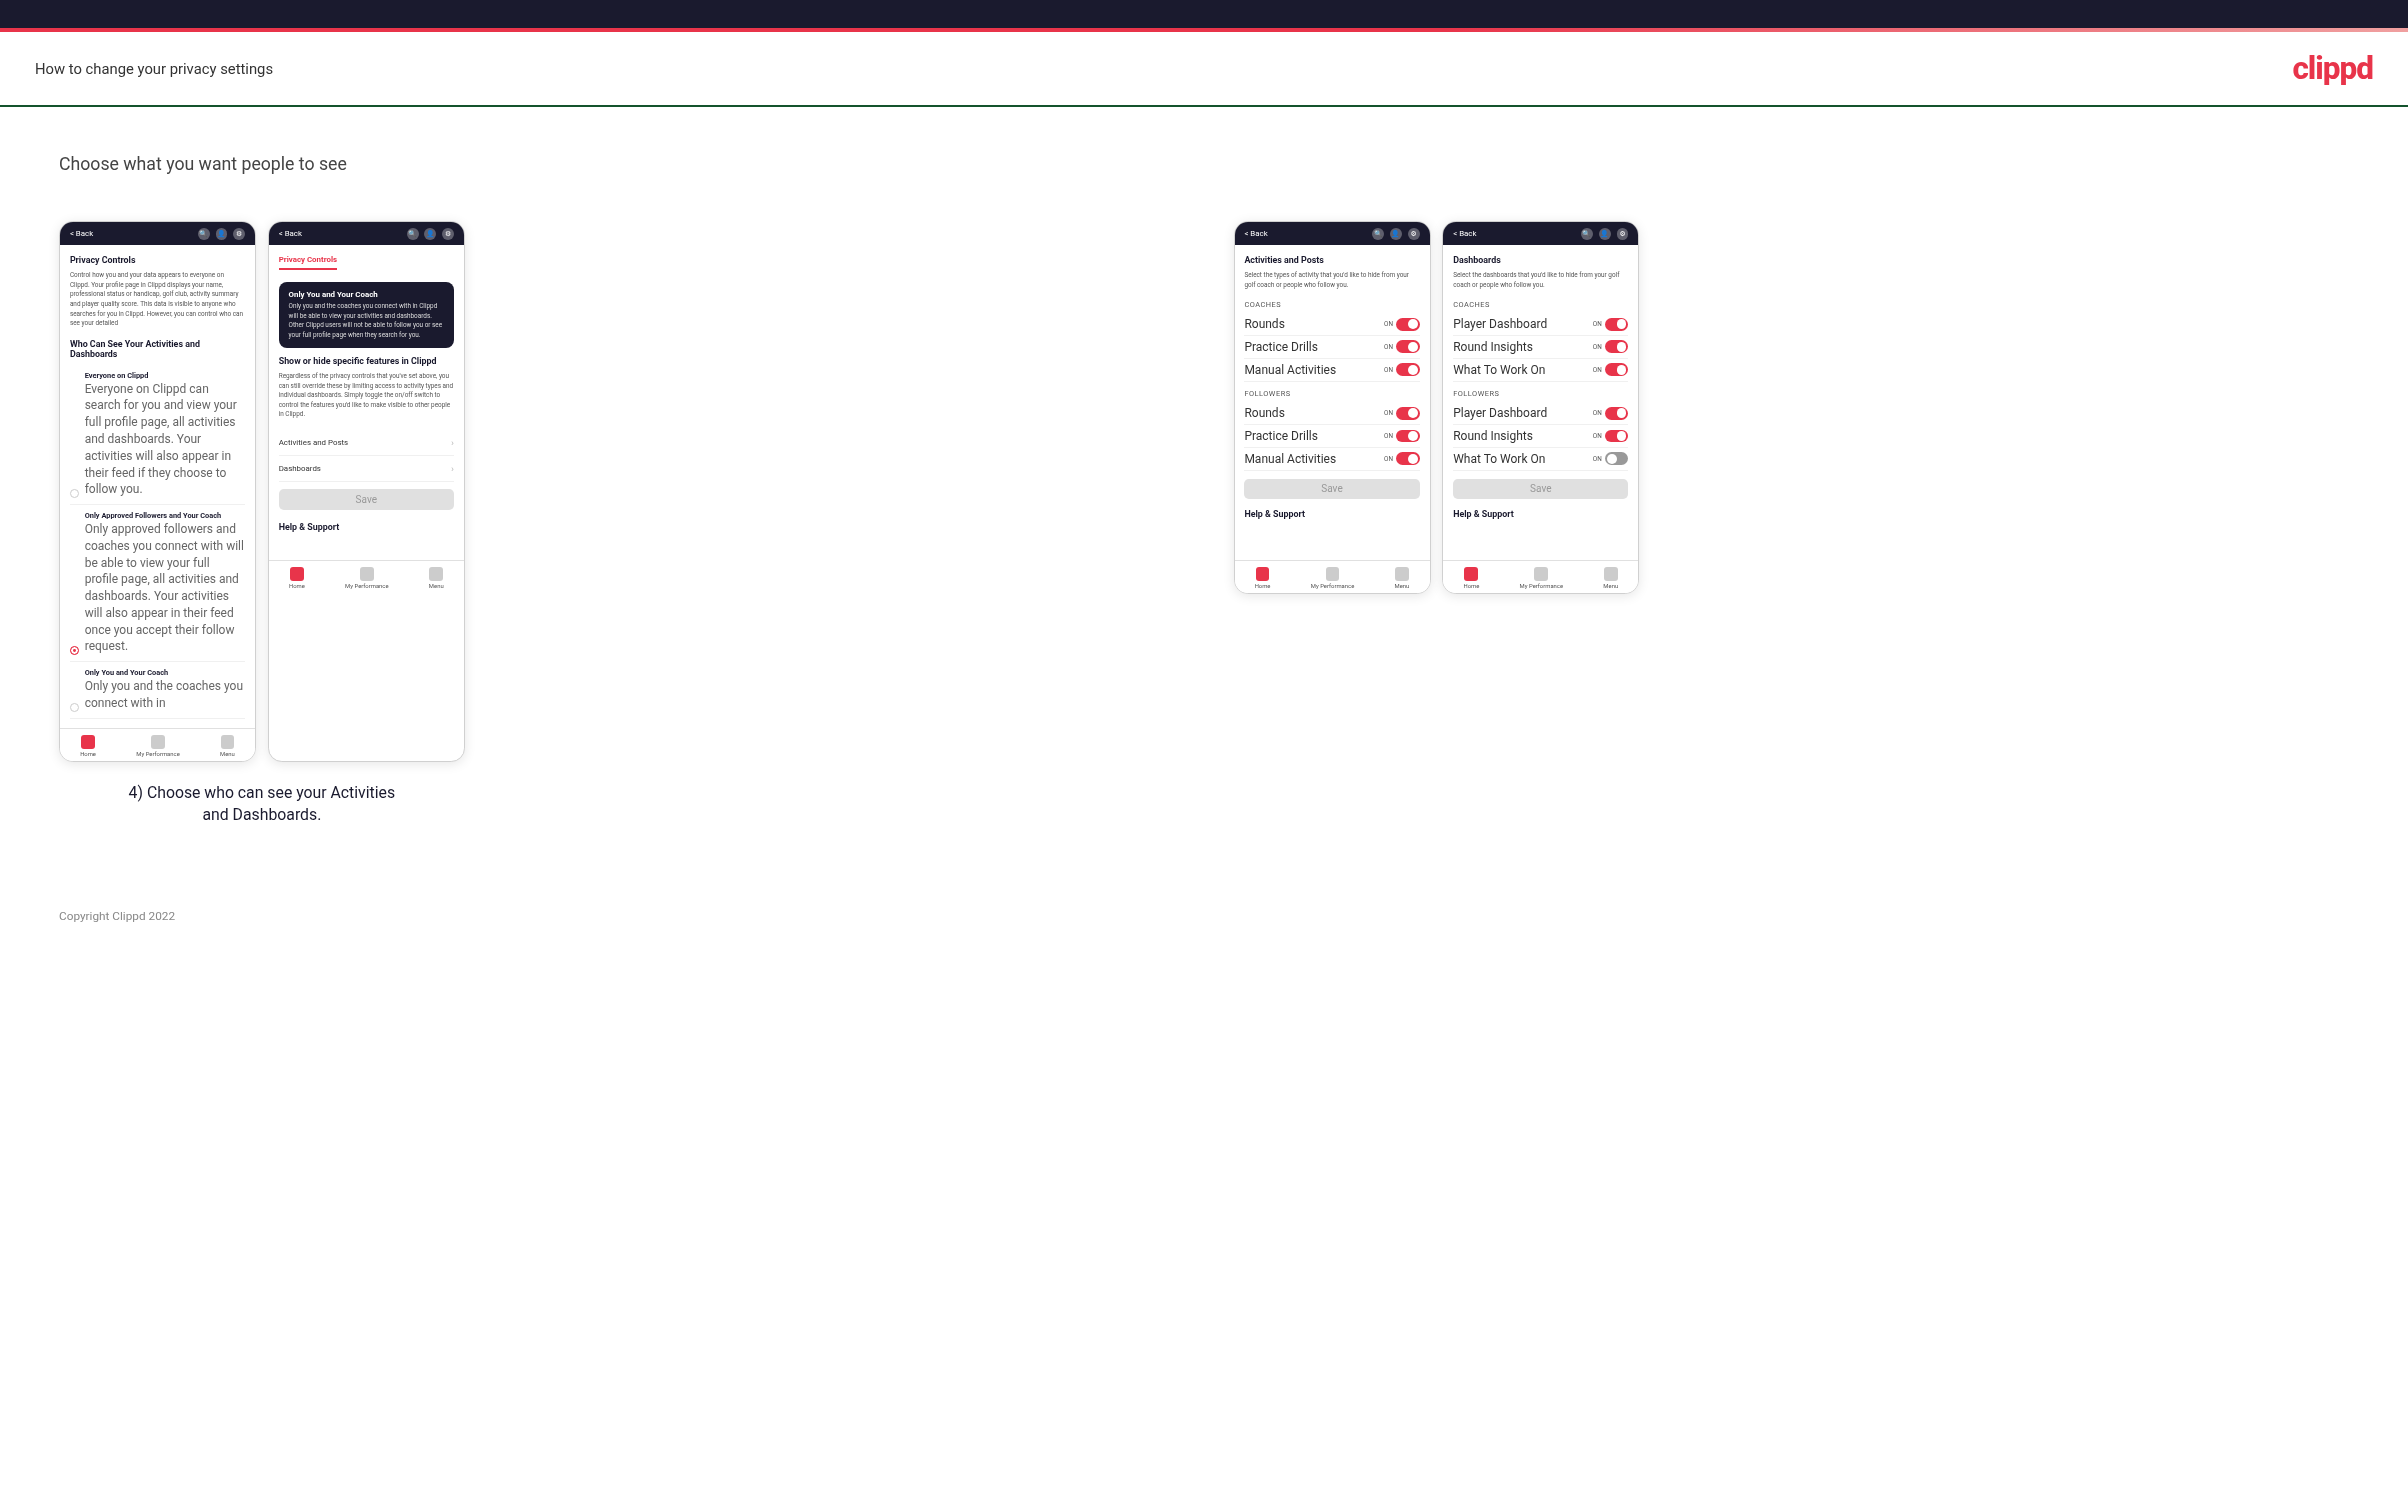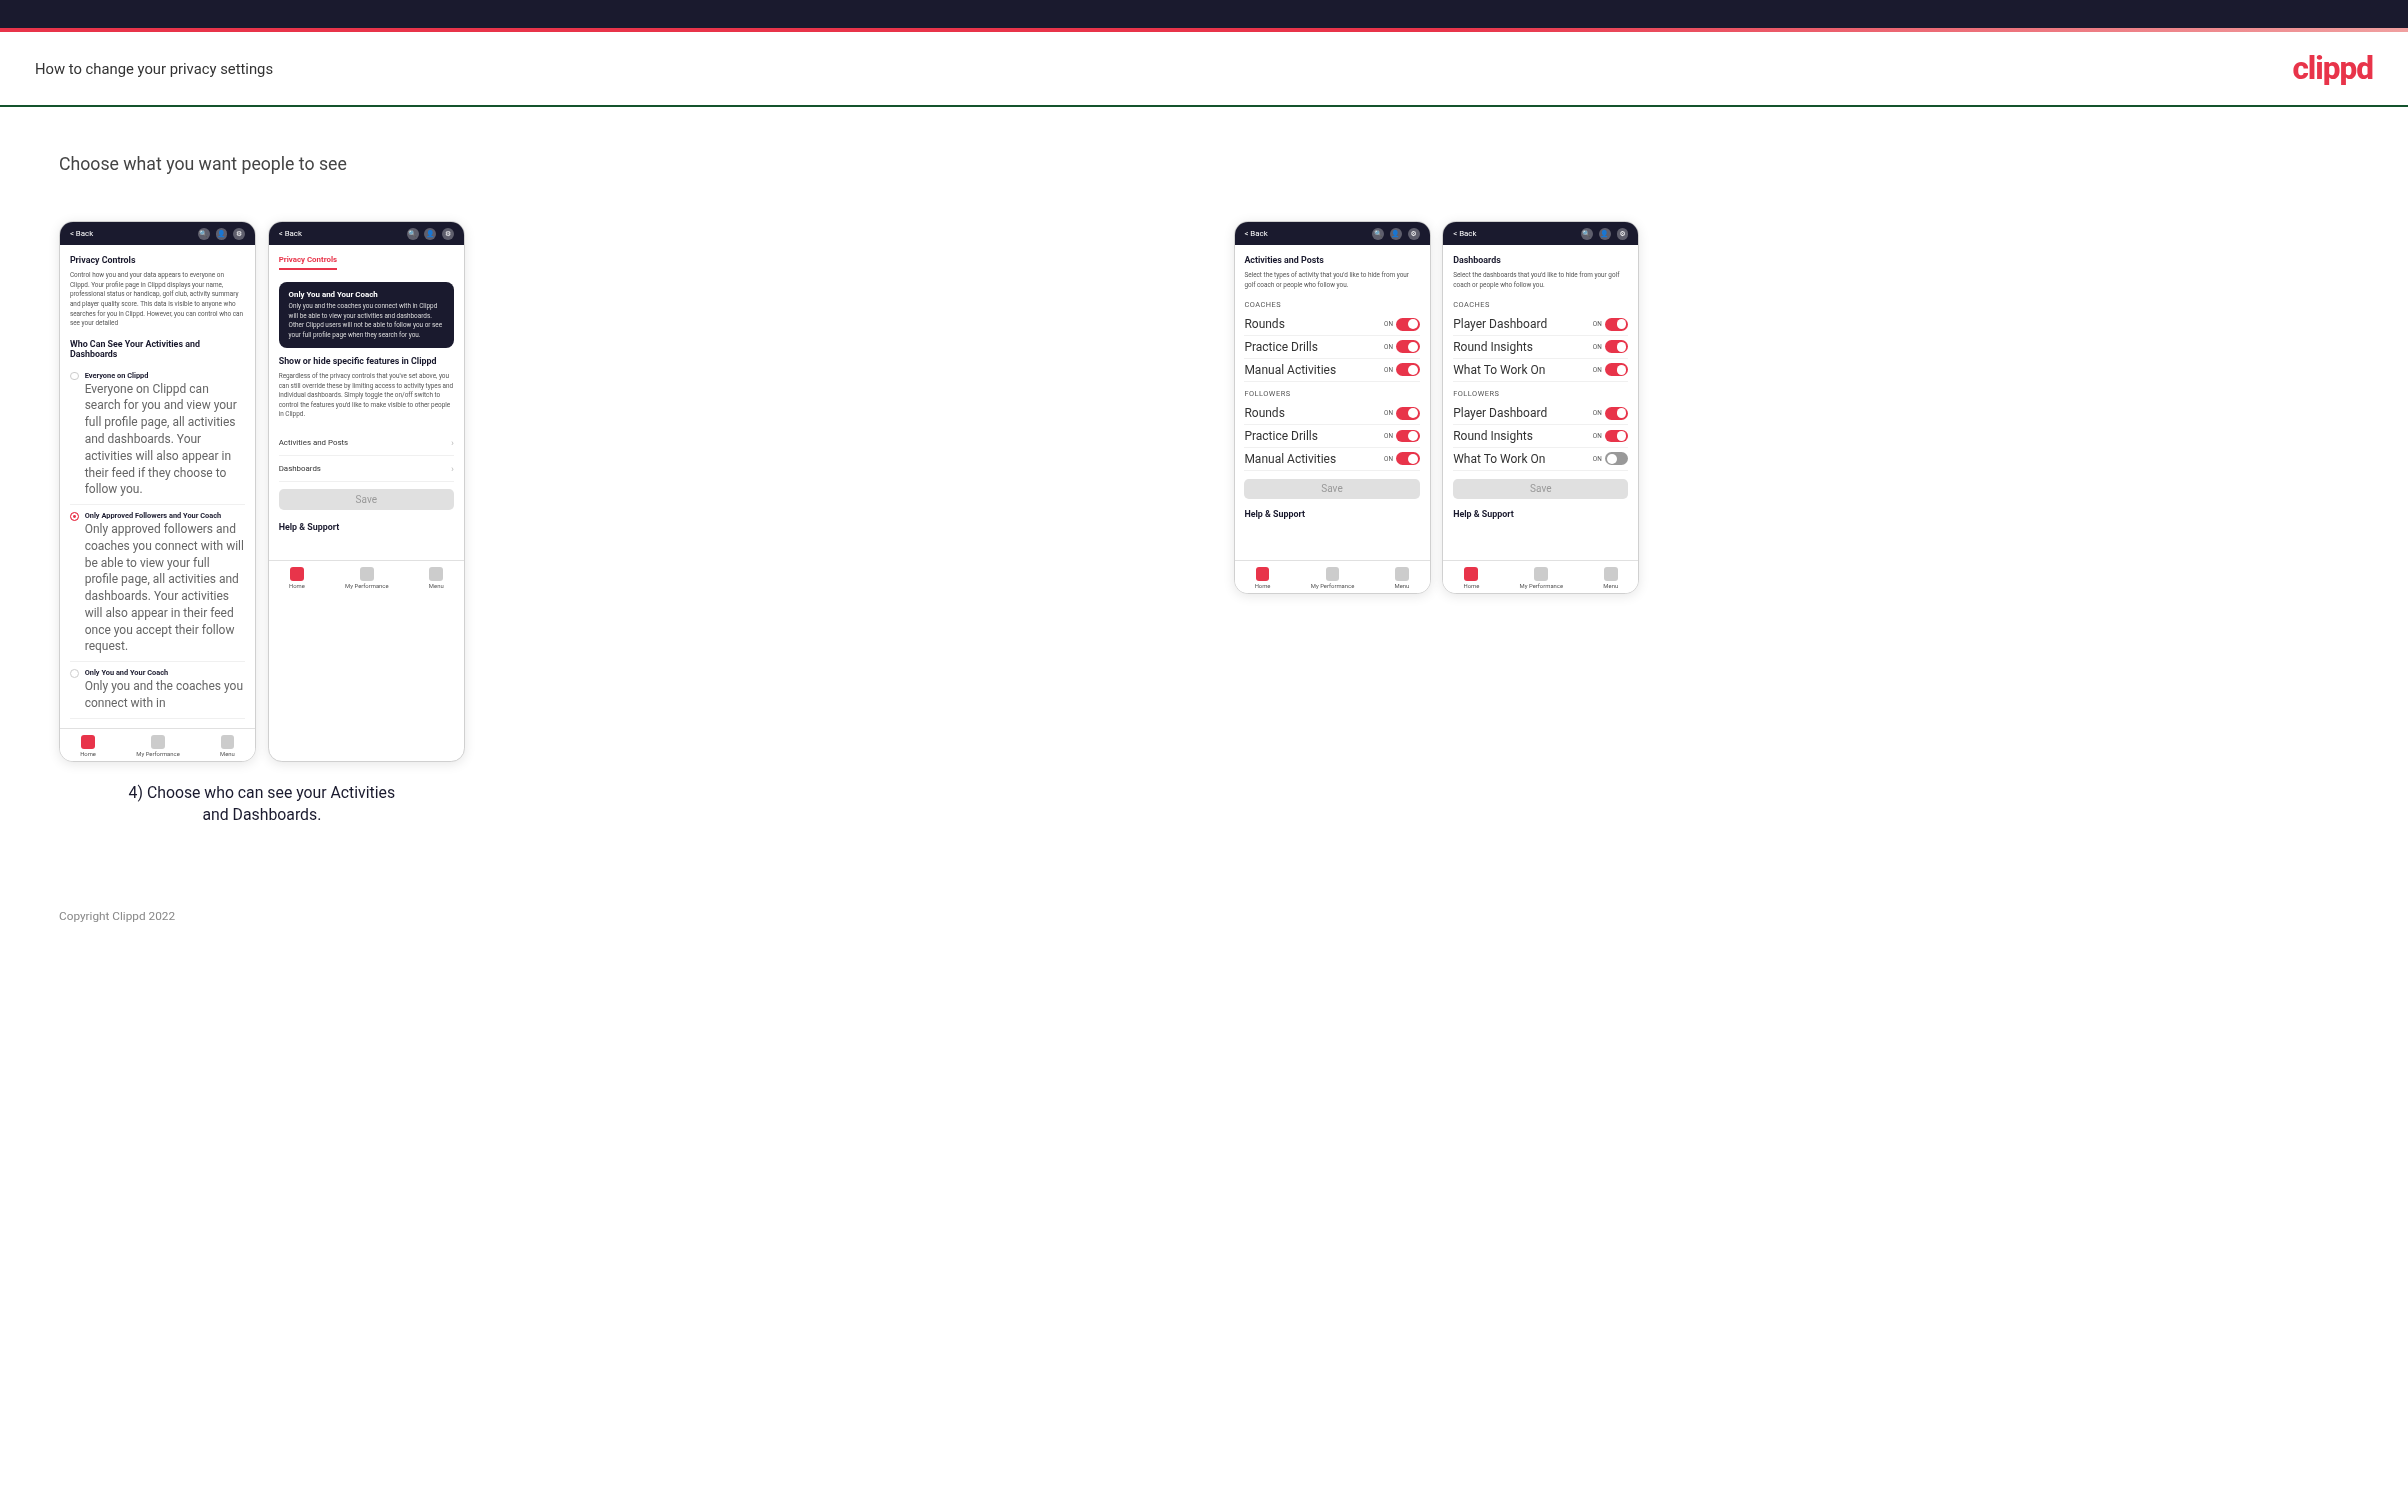--- a/index.html
+++ b/index.html
@@ -175,21 +175,21 @@
       gap: 3px;
     }
     .toggle-on-label {
       font-size: 6.4px;
       color: #555;
     }
 
     
     .radio-option {
       display: flex;
-      align-items: flex-start;
+      align-items: flex-end;
       gap: 5.9px;
       padding: 5.9px 0;
       border-bottom: 1px solid #f0f0f0;
     }
     .radio-circle {
       width: 8.9px;
       height: 8.9px;
       border: 1.5px solid #ccc;
       border-radius: 50%;
       margin-top: 1px;

